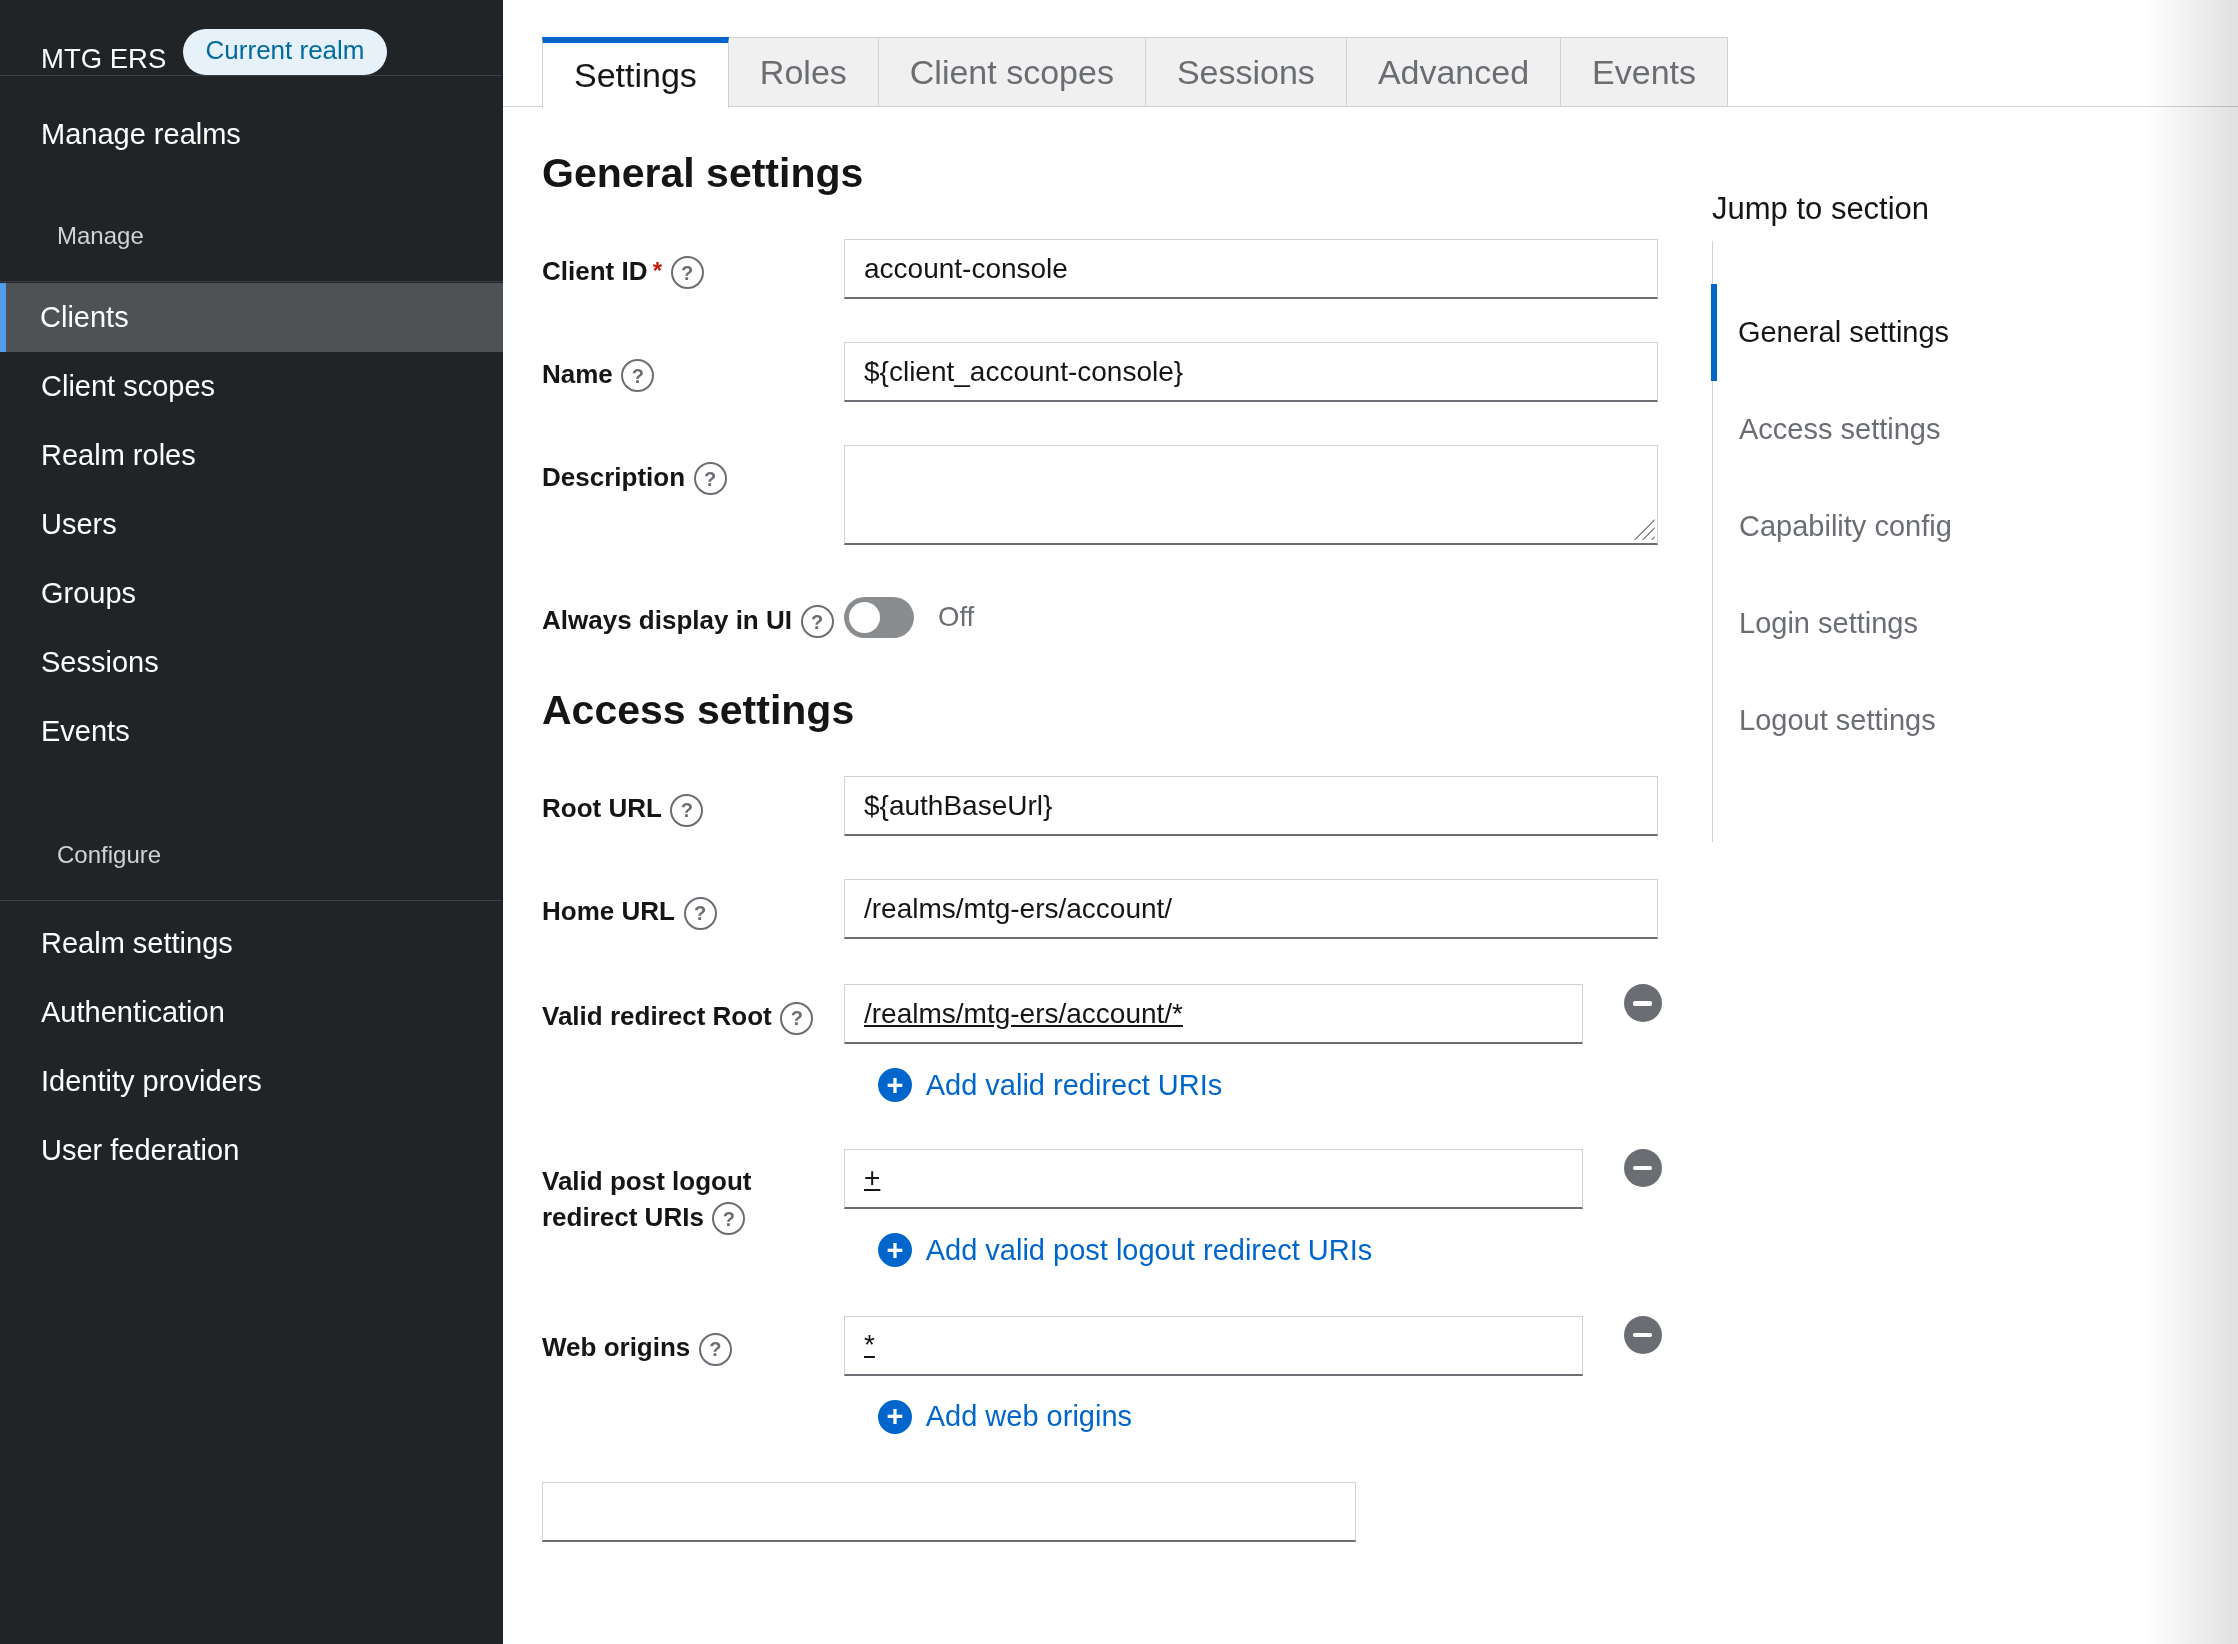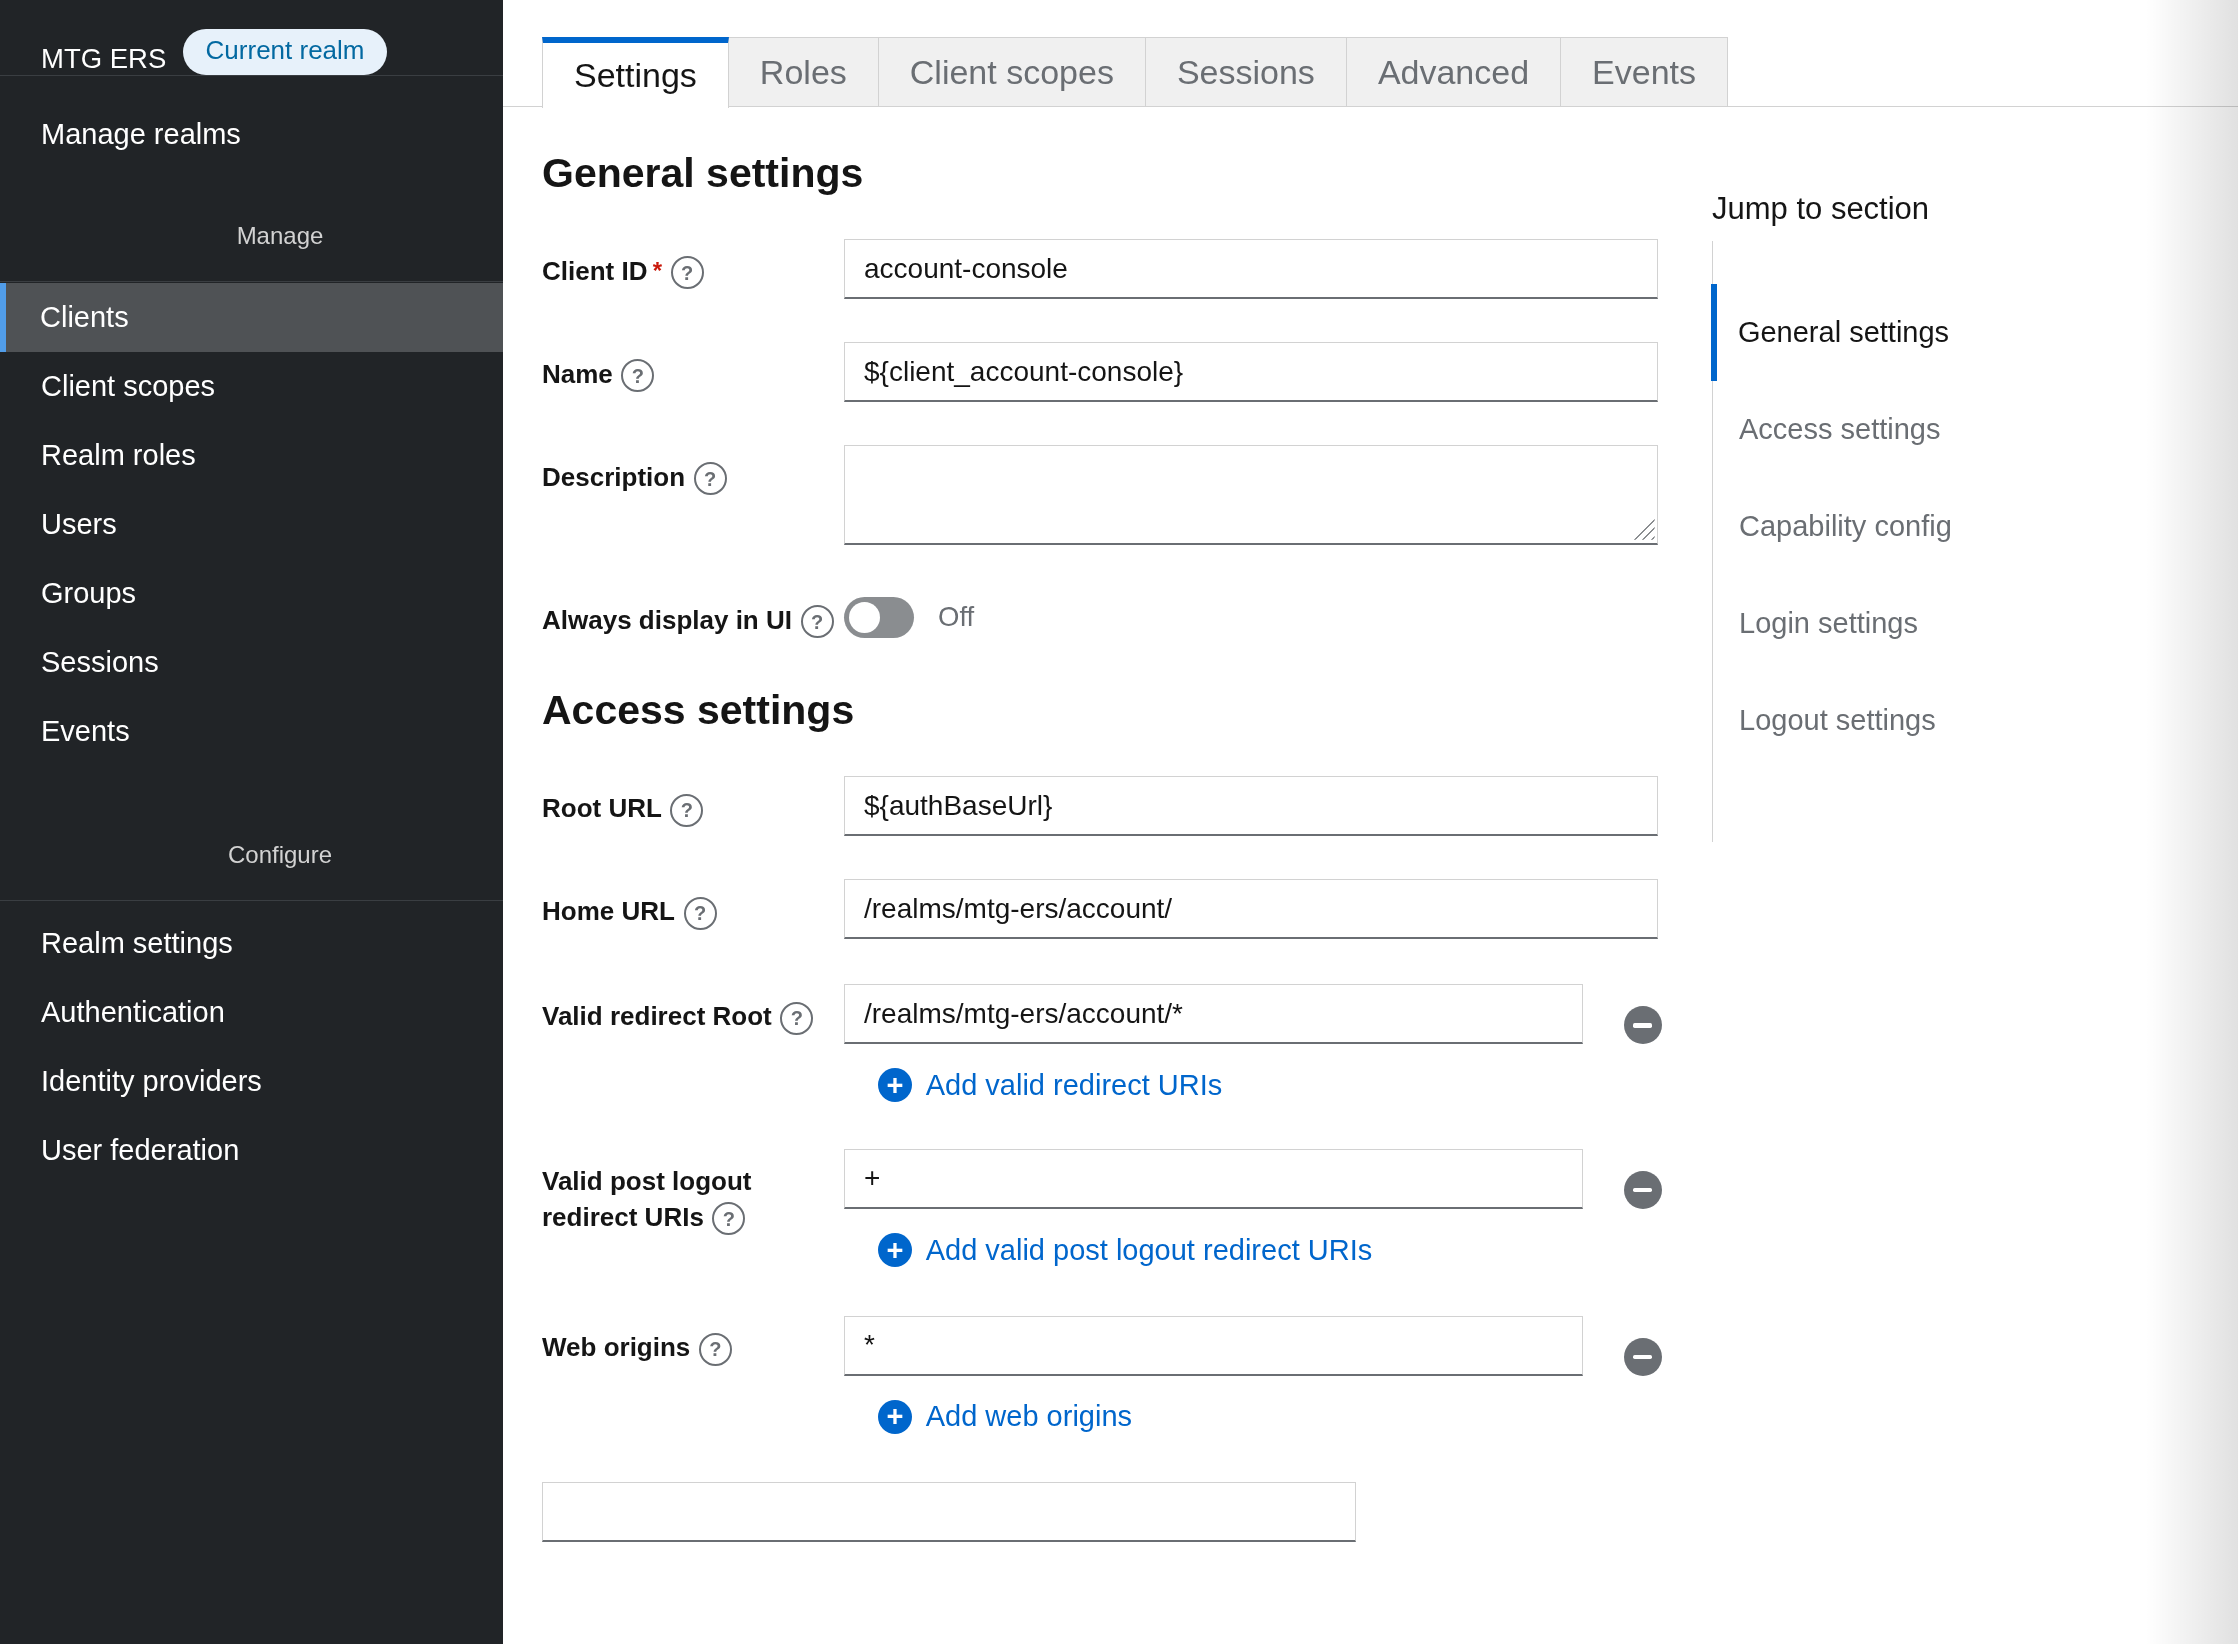--- a/index.html
+++ b/index.html
@@ -44,21 +44,21 @@
   .nav-item.selected {
     background: #4f5255;
     border-left: 6.9px solid #519de9;
     padding-left: 34px;
   }
   .nav-spacer-1 { height: 43px; }
   .nav-spacer-2 { height: 65px; }
   .nav-section-label {
     height: 48px; line-height: 48px;
     padding-left: 57px;
-    font-size: 24px; color: #d2d2d2; text-align: center;
+    font-size: 24px; color: #d2d2d2;
   }
   .nav-divider {
     margin-top: 20.6px;
     border-bottom: 1.7px solid #3a3e42;
   }
   .nav-group-items { padding-top: 1.7px; }
   .configure-items { padding-top: 8.6px; }
 
   
   .main {
@@ -150,21 +150,21 @@
     display: block;
   }
   .resize-corner {
     position: absolute; right: 3.4px; bottom: 5.2px;
     width: 22.3px; height: 22.3px;
     background: repeating-linear-gradient(135deg, transparent 0 4.3px, #8a8d90 4.3px 6px);
     clip-path: polygon(100% 0, 100% 100%, 0 100%);
   }
 
   .field-col { display: flex; flex-direction: column; }
-  .input-line { display: flex; align-items: flex-end; }
+  .input-line { display: flex; align-items: flex-start; text-decoration: underline; }
   .minus-icon {
     width: 38px; height: 38px; border-radius: 50%;
     background: #6a6e73;
     margin-left: 41px;
     position: relative;
     cursor: pointer;
     flex: none;
   }
   .minus-icon::before {
     content: ""; position: absolute;

